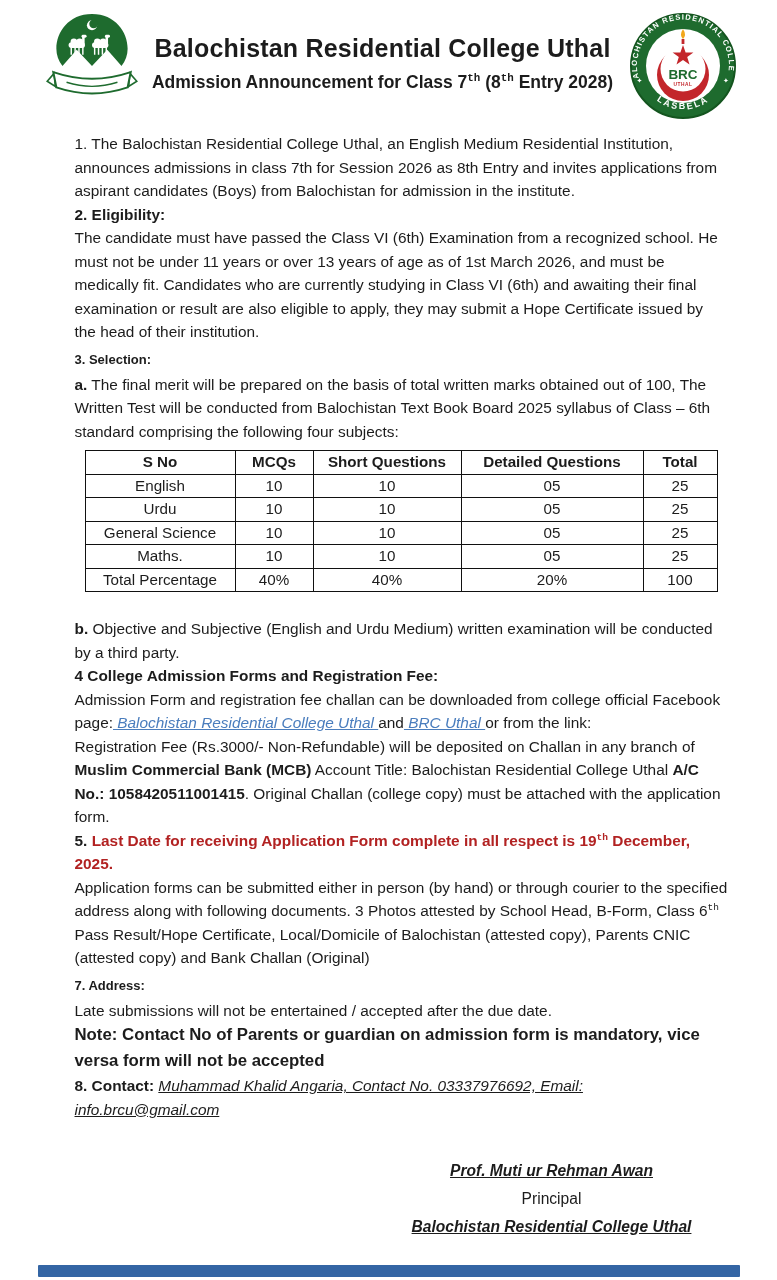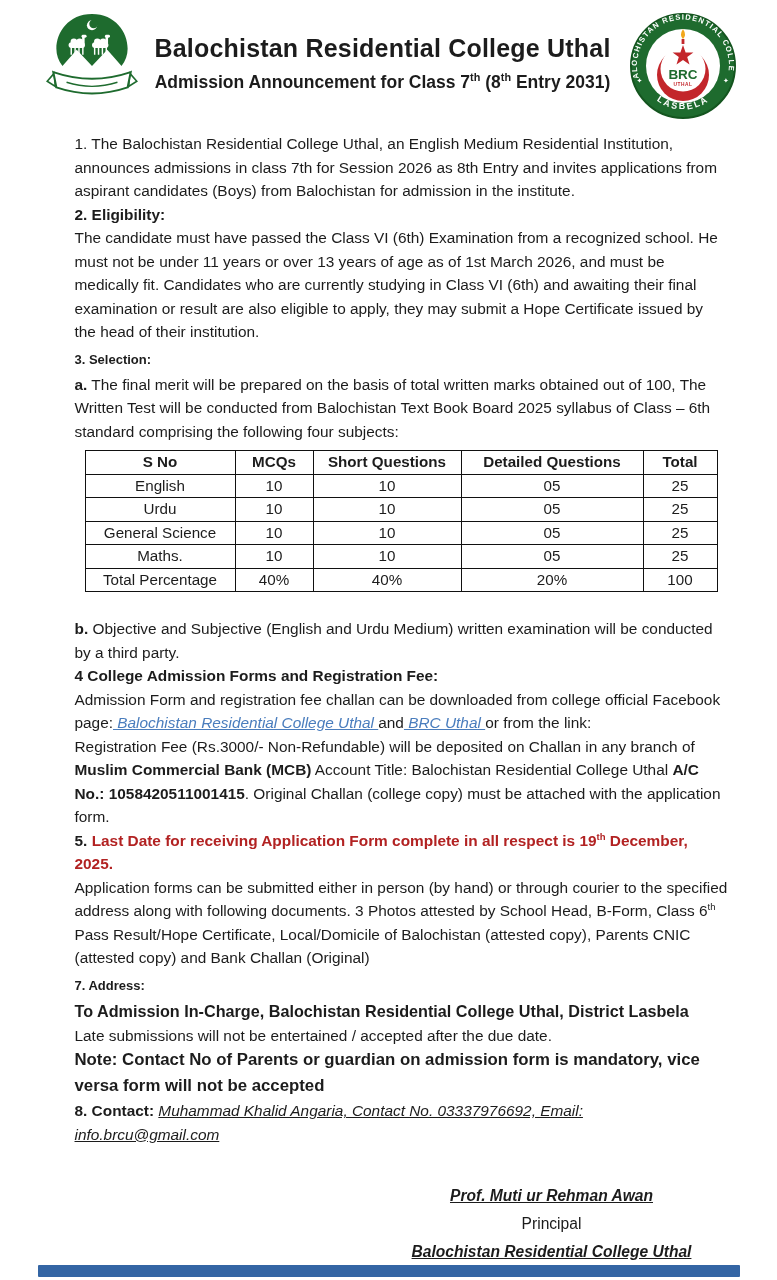--- a/index.html
+++ b/index.html
@@ -25,21 +25,21 @@
   .blk-h{font-weight:bold;}
   .blk-hlg{font-weight:bold;font-size:13px;line-height:26px;margin-top:3px;}
   .blk-boldline{font-weight:bold;font-size:16.2px;line-height:25px;}
   .blk-note{font-weight:bold;font-size:16.8px;line-height:26px;}
   .gap-lg{margin-top:25px;}
   .seg.b{font-weight:bold;}
   .seg.i{font-style:italic;}
   .seg.u{text-decoration:underline;}
   .seg.red{color:var(--red,#b22222);}
   .seg.link{color:var(--link-blue,#4a7dbd);font-style:italic;text-decoration:underline;cursor:pointer;}
-  sup{font-size:62%;line-height:0;}
+  sup{font-size:62%;line-height:0;font-family:Liberation Mono, monospace;}
   
   table.marks{border-collapse:collapse;margin:7px auto 7px auto;font-size:15.2px;}
   table.marks th,table.marks td{
     border:1.5px solid #111;text-align:center;padding:0 6px;height:22.5px;line-height:22.5px;
   }
   table.marks th{font-weight:bold;}
   
   .signature{margin:36px 46px 0 auto;width:300px;text-align:center;font-size:15.6px;line-height:28px;}
   .sig-line{display:block;}
   .sig-line.bi{font-weight:bold;font-style:italic;text-decoration:underline;}
@@ -89,21 +89,21 @@
           <path d="M8 62 L1 70 L9 75 Z" fill="#ffffff" stroke="var(--logo-green)" stroke-width="1.6"></path>
           <path d="M82 62 L89 70 L81 75 Z" fill="#ffffff" stroke="var(--logo-green)" stroke-width="1.6"></path>
           <path d="M7 61 Q45 74 83 61 L80 76 Q45 88 10 76 Z" fill="#ffffff" stroke="var(--logo-green)" stroke-width="2"></path>
           <path d="M20 71 Q45 79 70 71" fill="none" stroke="var(--logo-green)" stroke-width="1.4"></path>
         </g>
       </svg>
     </div>
 
     <div class="header-center">
       <div class="doc-title">Balochistan Residential College Uthal</div>
-      <div class="doc-subtitle" id="subtitle"><span class="seg b">Admission Announcement for Class 7</span><span class="seg b"><sup>th</sup></span><span class="seg b"> (8</span><span class="seg b"><sup>th</sup></span><span class="seg b"> Entry 2031)</span></div>
+      <div class="doc-subtitle" id="subtitle"><span class="seg b">Admission Announcement for Class 7</span><span class="seg b"><sup>th</sup></span><span class="seg b"> (8</span><span class="seg b"><sup>th</sup></span><span class="seg b"> Entry 2028)</span></div>
     </div>
 
     <div class="logo-right">
       <svg width="110" height="112" viewBox="-55 -55 110 110">
         <circle r="52" fill="var(--logo-green)" stroke="var(--logo-dark-green)" stroke-width="2"></circle>
         <circle r="37" fill="#ffffff"></circle>
         <defs>
           <path id="arcTop" d="M -45 9 A 46 46 0 1 1 45 9" fill="none"></path>
           <path id="arcBot" d="M -36 24 A 43 43 0 0 0 36 24" fill="none"></path>
         </defs>
@@ -192,21 +192,20 @@
           </tr>
         </tbody>
       </table>
       <div class="para gap-lg"><span class="seg b">b.</span><span class="seg"> Objective and Subjective (English and Urdu Medium) written examination will be conducted by a third party.</span></div>
       <div class="para blk-h"><span class="seg b">4 College Admission Forms and Registration Fee:</span></div>
       <div class="para"><span class="seg">Admission Form and registration fee challan can be downloaded from college official Facebook page:</span><span class="seg link"> Balochistan Residential College Uthal </span><span class="seg">and</span><span class="seg link"> BRC Uthal </span><span class="seg">or from the link:</span></div>
       <div class="para"><span class="seg">Registration Fee (Rs.3000/- Non-Refundable) will be deposited on Challan in any branch of </span><span class="seg b">Muslim Commercial Bank (MCB)</span><span class="seg"> Account Title: Balochistan Residential College Uthal </span><span class="seg b">A/C No.:</span><span class="seg"> </span><span class="seg b">1058420511001415</span><span class="seg">. Original Challan (college copy) must be attached with the application form.</span></div>
       <div class="para blk-h"><span class="seg b">5. </span><span class="seg b red">Last Date for receiving Application Form complete in all respect is 19</span><span class="seg b red"><sup>th</sup></span><span class="seg b red"> December, 2025.</span></div>
       <div class="para"><span class="seg">Application forms can be submitted either in person (by hand) or through courier to the specified address along with following documents. 3 Photos attested by School Head, B-Form, Class 6</span><span class="seg"><sup>th</sup></span><span class="seg"> Pass Result/Hope Certificate, Local/Domicile of Balochistan (attested copy), Parents CNIC (attested copy) and Bank Challan (Original)</span></div>
       <div class="para blk-hlg"><span class="seg b">7. Address:</span></div>
-      <div class="para blk-boldline"><span class="seg b">To Admission In-Charge, Balochistan Residential College Uthal, District Lasbela</span></div>
       <div class="para"><span class="seg">Late submissions will not be entertained / accepted after the due date.</span></div>
       <div class="para blk-note"><span class="seg b">Note: Contact No of Parents or guardian on admission form is mandatory, vice versa form will not be accepted</span></div>
       <div class="para"><span class="seg b">8. Contact: </span><span class="seg i u">Muhammad Khalid Angaria, Contact No.  03337976692, Email:</span><br><span class="seg i u">info.brcu@gmail.com</span></div>
     </div>
 
   <div class="signature" id="sigBlock">
       <span class="sig-line bi">Prof. Muti ur Rehman Awan</span>
       <span class="sig-line">Principal</span>
       <span class="sig-line bi">Balochistan Residential College Uthal</span>
     </div>

